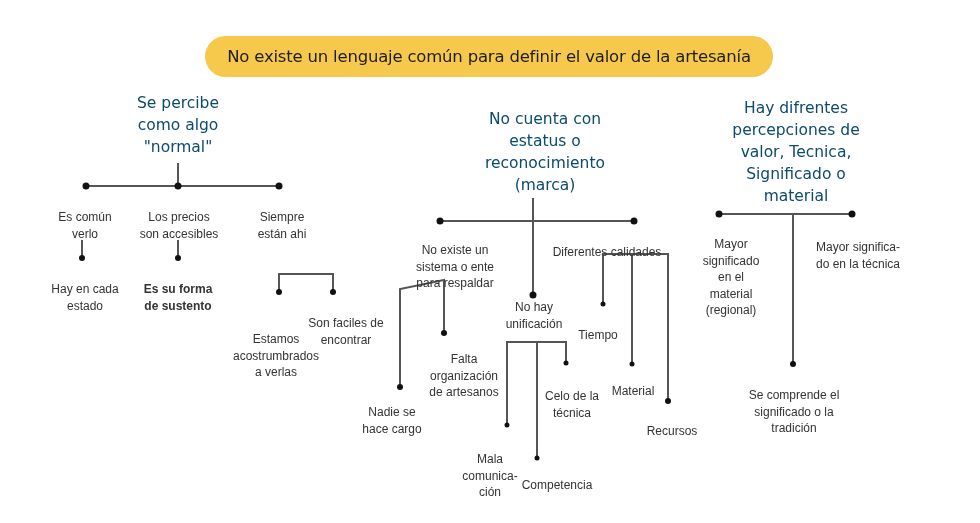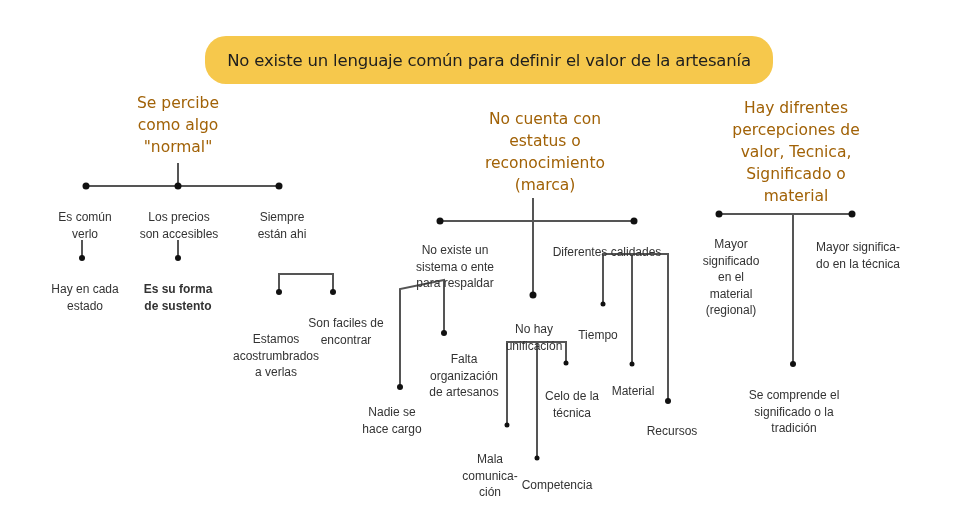--- a/index.html
+++ b/index.html
@@ -1,22 +1,22 @@
 <!DOCTYPE html>
 <html><head>
 <meta charset="utf-8">
 <style>
   html, body { margin:0; padding:0; background:#ffffff; }
   body { width:980px; height:523px; position:relative; overflow:hidden;
          font-family:"DejaVu Sans","Liberation Sans",sans-serif; color:#2a2a2a; }
-  .title-box { position:absolute; left:205px; top:36px; width:568px; height:48px;
+  .title-box { position:absolute; left:205px; top:36px; width:568px; height:41px;
                background:#f6c84c; border-radius:21px; display:flex; align-items:center; justify-content:center;
                font-size:16.5px; color:#1e1e1e; letter-spacing:-0.2px; }
   .t { position:absolute; text-align:center; white-space:pre-line; line-height:1.32; }
-  .h { font-size:15.5px; color:#a16207; line-height:1.42; }
+  .h { font-size:15.5px; color:#0c4a6e; line-height:1.42; }
   .s { font-size:12px; color:#333; line-height:1.38; font-family:"Liberation Sans","DejaVu Sans",sans-serif;margin-top:13px; }
   svg.lines { position:absolute; left:0; top:0; }
 </style>
 </head>
 <body>
 
 <div class="title-box">
   <span>No existe un lenguaje común para definir el valor de la artesanía</span>
 </div>
 
@@ -90,21 +90,21 @@
 (marca)</div>
 <div class="t s" style="left:404px;top:229px;width:102px;">No existe un
 sistema o ente
 para respaldar</div>
 <div class="t s" style="left:540px;top:231px;width:134px;">Diferentes calidades</div>
 <div class="t s" style="left:352px;top:391px;width:80px;">Nadie se
 hace cargo</div>
 <div class="t s" style="left:418px;top:338px;width:92px;">Falta
 organización
 de artesanos</div>
-<div class="t s" style="left:495px;top:308px;width:78px;">No hay
+<div class="t s" style="left:495px;top:286px;width:78px;">No hay
 unificación</div>
 <div class="t s" style="left:450px;top:438px;width:80px;">Mala
 comunica-
 ción</div>
 <div class="t s" style="left:512px;top:464px;width:90px;">Competencia</div>
 <div class="t s" style="left:536px;top:375px;width:72px;">Celo de la
 técnica</div>
 <div class="t s" style="left:572px;top:314px;width:52px;text-align:center;">Tiempo</div>
 <div class="t s" style="left:602px;top:370px;width:62px;">Material</div>
 <div class="t s" style="left:640px;top:410px;width:64px;">Recursos</div>

